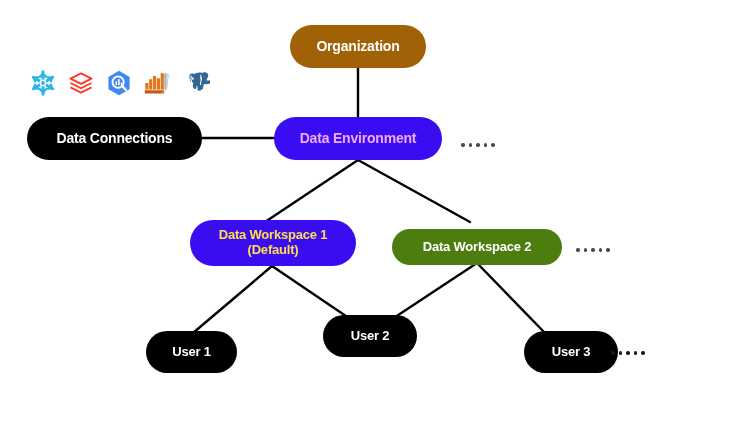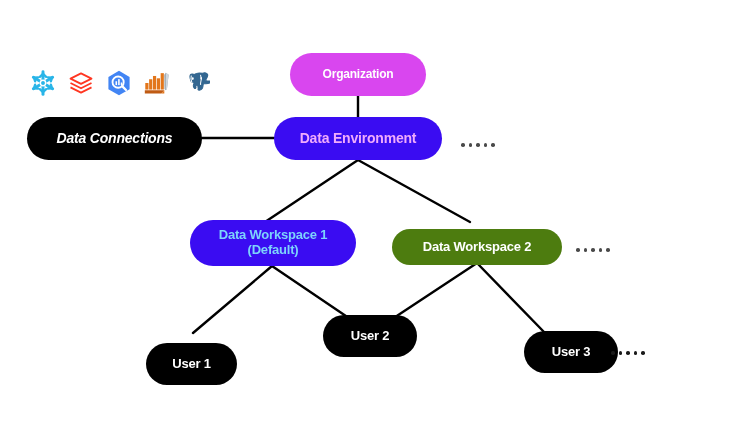--- a/index.html
+++ b/index.html
@@ -167,27 +167,27 @@
         <path d="M12 8.4c-.6 2.2-.4 4.5.6 6.8.3.7.5 1.5.3 2.3" fill="none" stroke="#ffffff" stroke-width="1.1" stroke-linecap="round"></path>
         <path d="M22 7.8c.9 2.4.9 5 .1 7.5-.2.8-.3 1.6-.1 2.3" fill="none" stroke="#ffffff" stroke-width="1.1" stroke-linecap="round"></path>
         <ellipse cx="13.6" cy="11.3" rx="1.05" ry="1.5" fill="#ffffff"></ellipse>
         <ellipse cx="22.6" cy="11.0" rx="0.8" ry="1.4" fill="#ffffff"></ellipse>
         <path d="M18 19.5c.2 1.2.2 2.4-.1 3.5" fill="none" stroke="#ffffff" stroke-width="1" stroke-linecap="round"></path>
       </svg>
     </span>
 
   </div>
 
-  <div class="node node-blue" style="left: 290px; top: 25px; width: 136px; height: 43px; font-size: 12px; background: #d946ef; color: rgb(255, 255, 255); margin-top: 28px;">Organization</div>
-  <div class="node node-black" style="left: 27px; top: 117px; width: 175px; height: 43px; font-size: 14px; background: rgb(0, 0, 0); color: rgb(255, 255, 255); font-style: italic;">Data Connections</div>
+  <div class="node node-blue" style="left: 290px; top: 25px; width: 136px; height: 43px; font-size: 14px; background: #a16207; color: rgb(255, 255, 255);">Organization</div>
+  <div class="node node-black" style="left: 27px; top: 117px; width: 175px; height: 43px; font-size: 14px; background: rgb(0, 0, 0); color: rgb(255, 255, 255);">Data Connections</div>
   <div class="node node-blue" style="left: 274px; top: 117px; width: 168px; height: 43px; font-size: 14px; background: rgb(58, 12, 242); color: #f0abfc;">Data Environment</div>
-  <div class="node node-blue" style="left: 190px; top: 220px; width: 166px; height: 46px; font-size: 13px; background: rgb(58, 12, 242); color: #7dd3fc;">Data Workspace 1
+  <div class="node node-blue" style="left: 190px; top: 220px; width: 166px; height: 46px; font-size: 13px; background: rgb(58, 12, 242); color: #fde047;">Data Workspace 1
 (Default)</div>
   <div class="node node-blue" style="left: 392px; top: 229px; width: 170px; height: 36px; font-size: 13px; background: #4d7c0f; color: rgb(255, 255, 255);">Data Workspace 2</div>
-  <div class="node node-black" style="left: 146px; top: 331px; width: 91px; height: 42px; font-size: 13px; background: rgb(0, 0, 0); color: rgb(255, 255, 255); margin-top: 12px;">User 1</div>
+  <div class="node node-black" style="left: 146px; top: 331px; width: 91px; height: 42px; font-size: 13px; background: rgb(0, 0, 0); color: rgb(255, 255, 255);">User 1</div>
   <div class="node node-black" style="left: 323px; top: 315px; width: 94px; height: 42px; font-size: 13px; background: rgb(0, 0, 0); color: rgb(255, 255, 255);">User 2</div>
   <div class="node node-black" style="left: 524px; top: 331px; width: 94px; height: 42px; font-size: 13px; background: rgb(0, 0, 0); color: rgb(255, 255, 255);">User 3</div>
 
   <div class="ellipsis" style="left: 461px; top: 143px;">
       <i></i>
       <i></i>
       <i></i>
       <i></i>
       <i></i>
     </div>

